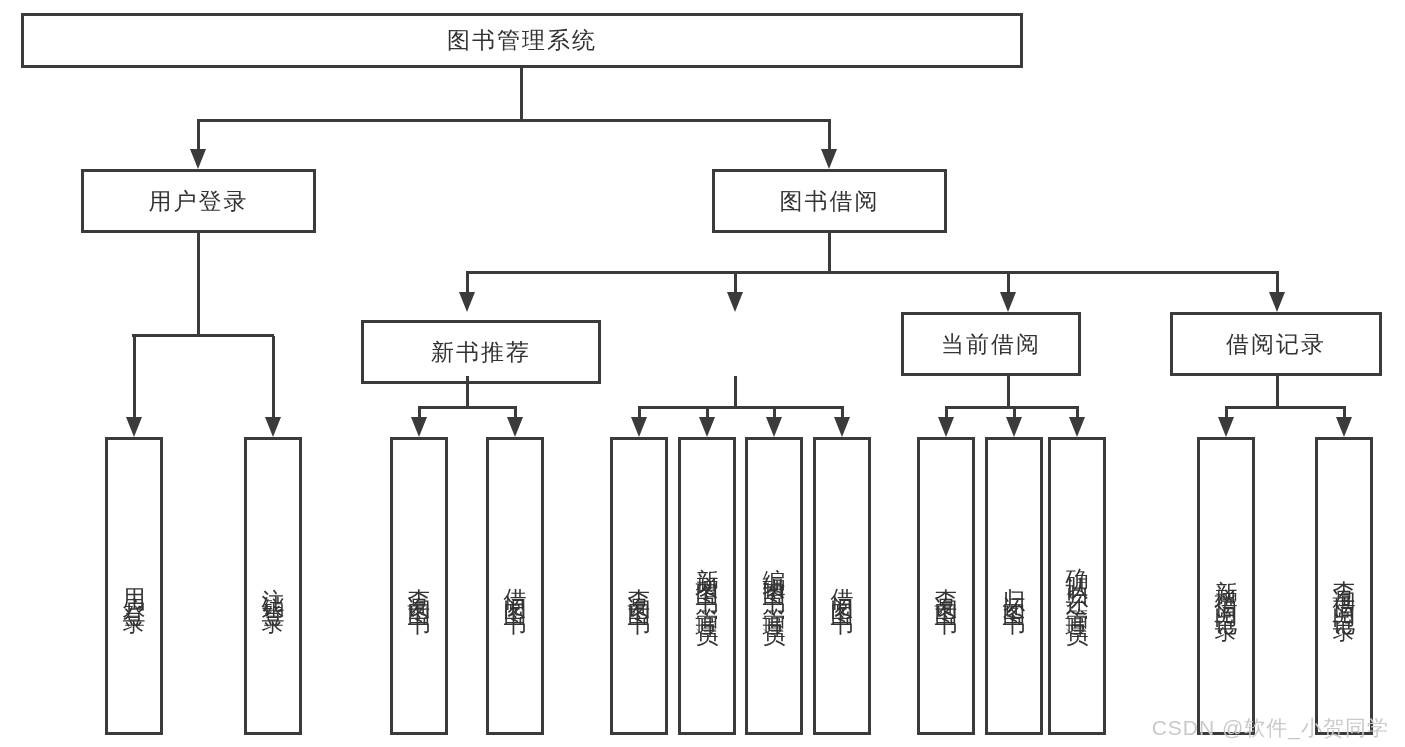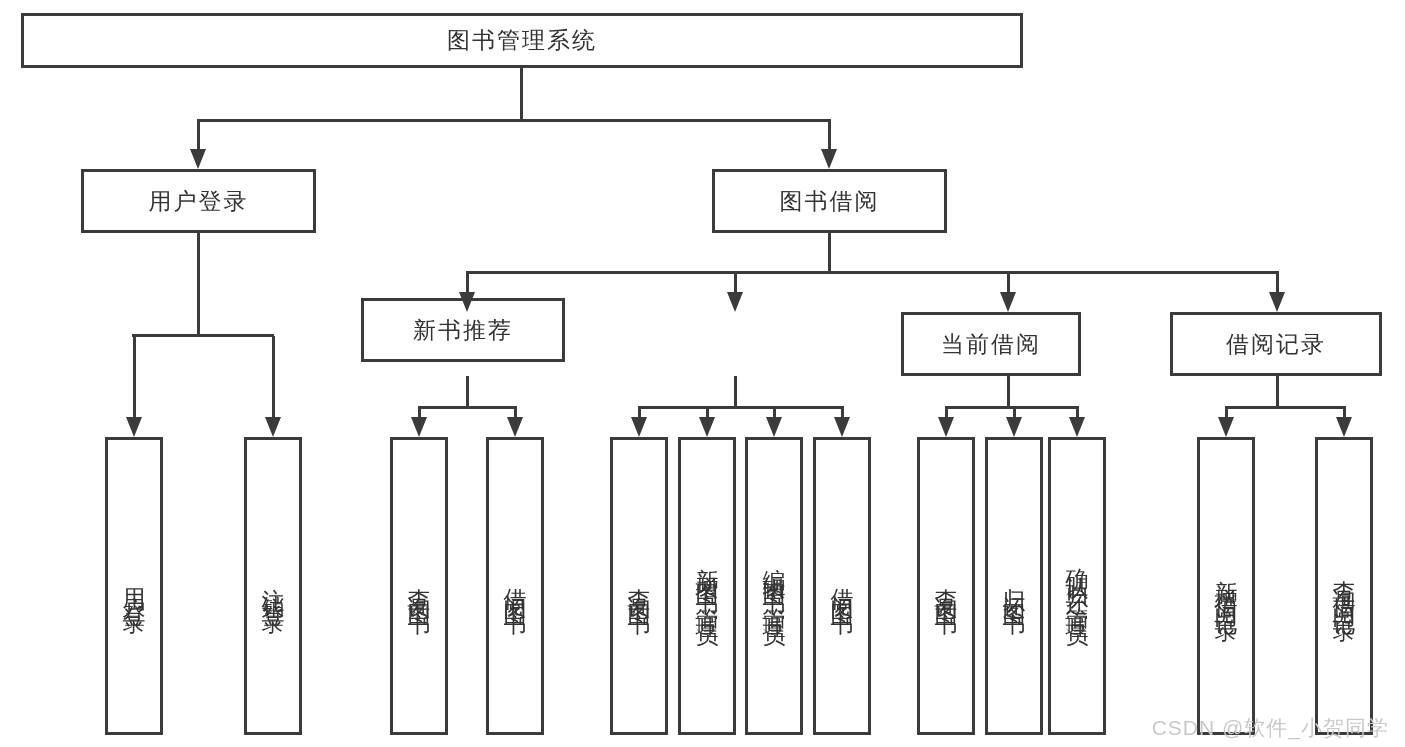--- a/index.html
+++ b/index.html
@@ -23,21 +23,21 @@
 </head>
 <body>
 
 <div class="canvas">
 
   <div class="node h" style="left:21px;top:13px;width:1002px;height:55px">图书管理系统</div>
 
   <div class="node h" style="left:81px;top:169px;width:235px;height:64px">用户登录</div>
   <div class="node h" style="left:712px;top:169px;width:235px;height:64px">图书借阅</div>
 
-  <div class="node h" style="left:361px;top:298px;width:204px;height:64px">新书推荐</div>
+  <div class="node h" style="left:361px;top:320px;width:240px;height:64px">新书推荐</div>
   <div class="node h" style="left:901px;top:312px;width:180px;height:64px">当前借阅</div>
   <div class="node h" style="left:1170px;top:312px;width:212px;height:64px">借阅记录</div>
 
   <div class="node v" style="left:105px;top:437px;width:58px;height:298px">
       <span>用户登录</span>
     </div>
   <div class="node v" style="left:244px;top:437px;width:58px;height:298px">
       <span>注销登录</span>
     </div>
 

